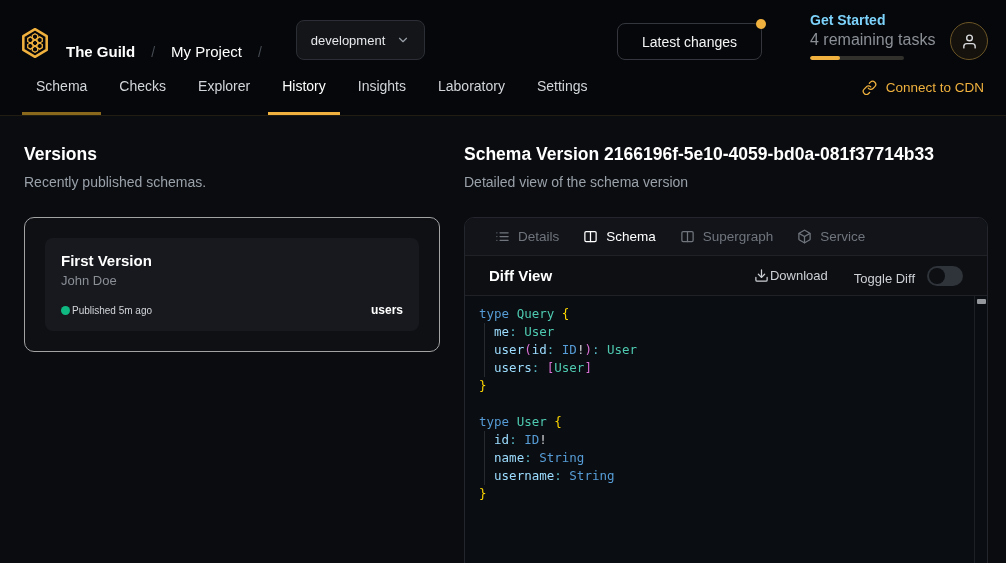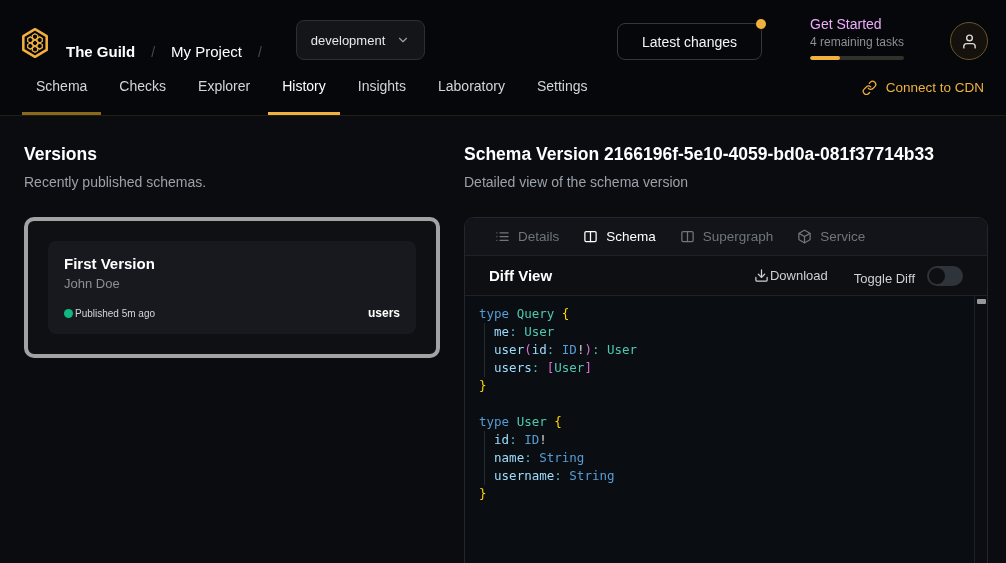--- a/index.html
+++ b/index.html
@@ -21,22 +21,22 @@
     border:1px solid #2b2e35; border-radius:8px; padding:0 14px; height:40px; font-size:13px;
     color:#e6e8ea; cursor:pointer; }
   .target-btn .chev { width:14px; height:14px; color:#9aa0a8; }
   .spacer { flex:1; }
   .latest-btn { position:relative; height:37px; padding:0 24px; border:1px solid #33363d;
     border-radius:8px; background:transparent; color:#f4f4f5; font-size:14px; display:flex;
     align-items:center; cursor:pointer; }
   .notif-dot { position:absolute; top:-5px; right:-5px; width:10px; height:10px; border-radius:50%;
     background:var(--accent); }
   .getstarted { margin-left:48px; width:94px; cursor:pointer; }
-  .gs-title { font-size:14px; font-weight:400; color:#f0abfc; white-space:nowrap; }
-  .gs-sub { font-size:12px; color:#8b8f96; margin-top:3px; white-space:nowrap; }
+  .gs-title { font-size:14px; font-weight:700; color:#7dd3fc; white-space:nowrap; }
+  .gs-sub { font-size:16px; color:#8b8f96; margin-top:3px; white-space:nowrap; }
   .gs-bar { margin-top:7px; height:4px; border-radius:2px; background:#32302b; overflow:hidden; }
   .gs-fill { height:100%; background:var(--accent); border-radius:2px; }
   .avatar { margin-left:46px; width:38px; height:38px; border-radius:50%; border:1px solid #6b5526;
     background:#15120d; display:flex; align-items:center; justify-content:center; cursor:pointer; flex-shrink:0; }
   .avatar svg { width:17px; height:17px; color:#d7d9dc; }
 
   
   .nav { height:56px; display:flex; align-items:stretch; padding:0 22px; background:#05070a;
     border-bottom:1px solid #221d13; }
   .nav-tab { display:flex; align-items:center; padding:0 14px; margin-right:4px; font-size:14px;
@@ -48,21 +48,21 @@
   .cdn svg { width:15px; height:15px; }
 
   
   .content { display:flex; height:447px; }
   .left { width:464px; padding:28px 24px 0 24px; flex-shrink:0; }
   .right { flex:1; padding:28px 18px 0 0; min-width:0; }
   .panel-title { font-size:17.5px; font-weight:700; color:#fff; white-space:nowrap; }
   .panel-sub { margin-top:9px; font-size:14px; color:#9aa1a9; }
 
   
-  .vcard { margin-top:27px; border:4px solid #a3a3a3; background:#0e1014; border-radius:10px; padding:20px; }
+  .vcard { margin-top:27px; border:1px solid #a3a3a3; background:#0e1014; border-radius:10px; padding:20px; }
   .vitem { background:#17191e; border-radius:8px; padding:14px 16px; cursor:pointer; }
   .vname { font-size:15px; font-weight:600; color:#fff; }
   .vauthor { font-size:13px; color:#8b8f96; margin-top:4px; }
   .vrow { display:flex; align-items:center; margin-top:15px; }
   .dot { width:9px; height:9px; border-radius:50%; background:var(--green); flex-shrink:0; }
   .vstatus { margin-left:2px; font-size:10px; color:#d2d5da; }
   .vbadge { margin-left:auto; font-size:12px; font-weight:700; color:#fff; }
 
   
   .dpanel { margin-top:27px; height:374px; border:1px solid #23262d; border-radius:10px;

